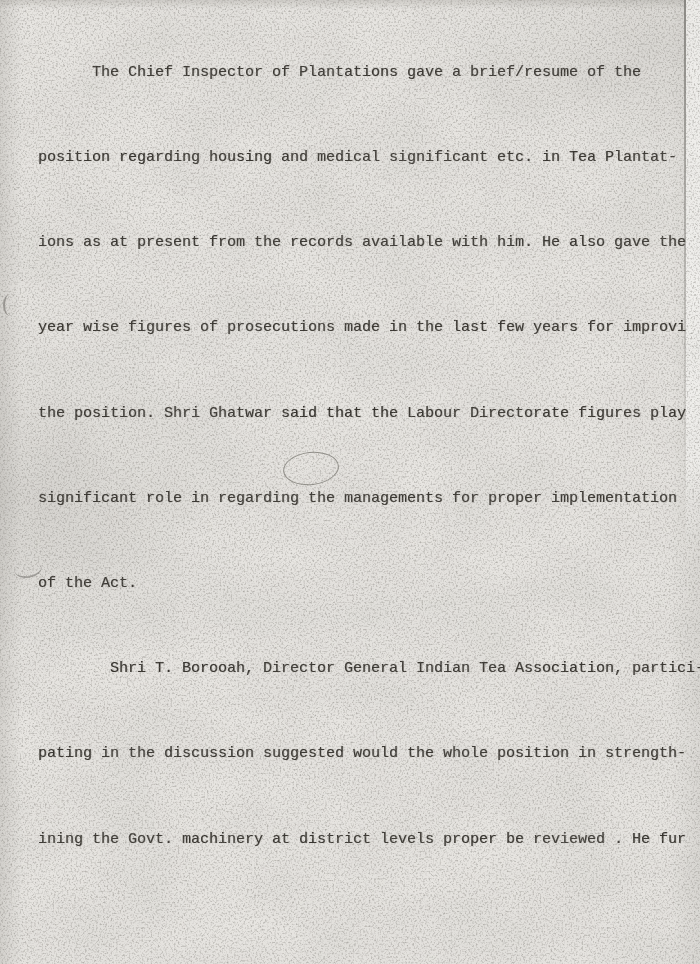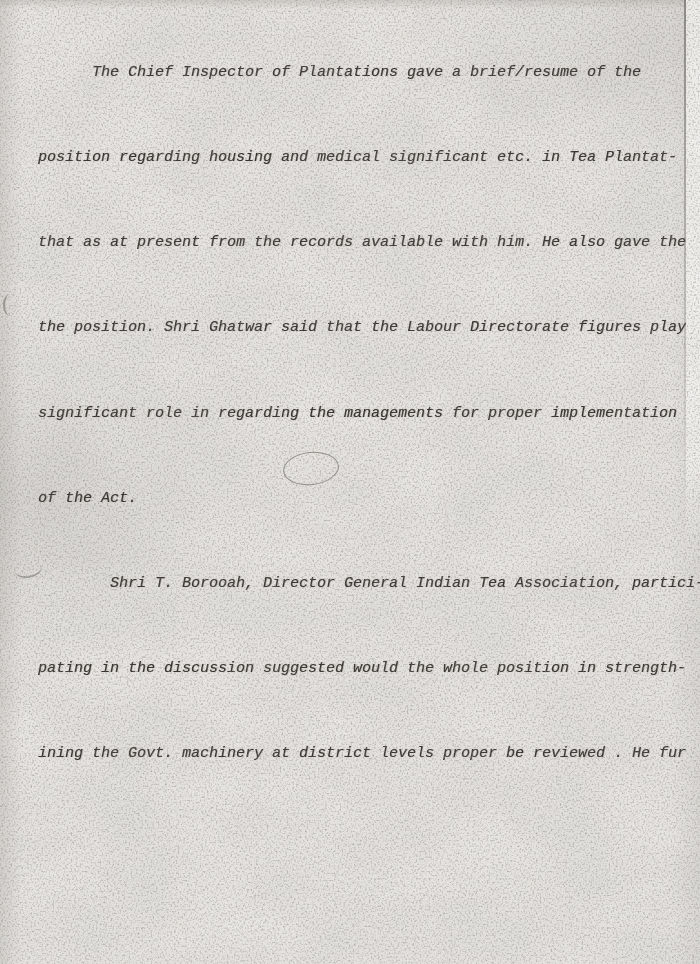--- a/index.html
+++ b/index.html
@@ -17,21 +17,21 @@
       linear-gradient(270deg, rgba(118,116,110,0.10), rgba(0,0,0,0) 30px),
       radial-gradient(ellipse 300px 220px at 6% 52%, rgba(110,108,102,0.12), rgba(0,0,0,0) 70%),
       radial-gradient(ellipse 260px 160px at 90% 4%, rgba(110,108,102,0.10), rgba(0,0,0,0) 70%);
   }
   .textblock{
     position:absolute;left:38px;top:2px;width:662px;z-index:2;
     font-size:15px;line-height:28.4px;color:#34312c;
     white-space:pre;
     text-shadow:0.4px 0.3px 0.7px rgba(52,49,44,0.5);
   }
-  .line{height:28.4px;font-style:italic;}
+  .line{height:28.4px;}
   .circle-mark{
     position:absolute;left:283px;top:452px;width:54px;height:31px;z-index:3;
     border:1.5px solid rgba(75,72,66,0.55);border-radius:50%;
     transform:rotate(-6deg);
   }
   .paren-mark{
     position:absolute;left:3px;top:294px;width:12px;height:22px;z-index:3;
     border-left:2px solid rgba(75,72,66,0.45);
     border-radius:60% 0 0 60%;
   }
@@ -53,21 +53,22 @@
 </style>
 </head>
 <body>
 
 <div class="page">
   <div class="shade"></div>
 
   <div class="textblock">
     <div class="line">      The Chief Inspector of Plantations gave a brief/resume of the</div>
     <div class="line">position regarding housing and medical significant etc. in Tea Plantat-</div>
-    <div class="line">that as at present from the records available with him. He also gave the</div>
+    <div class="line">ions as at present from the records available with him. He also gave the</div>
+    <div class="line">year wise figures of prosecutions made in the last few years for improvi</div>
     <div class="line">the position. Shri Ghatwar said that the Labour Directorate figures play</div>
     <div class="line">significant role in regarding the managements for proper implementation</div>
     <div class="line">of the Act.</div>
     <div class="line">        Shri T. Borooah, Director General Indian Tea Association, partici-</div>
     <div class="line">pating in the discussion suggested would the whole position in strength-</div>
     <div class="line">ining the Govt. machinery at district levels proper be reviewed . He fur</div>
     
     
     
     

